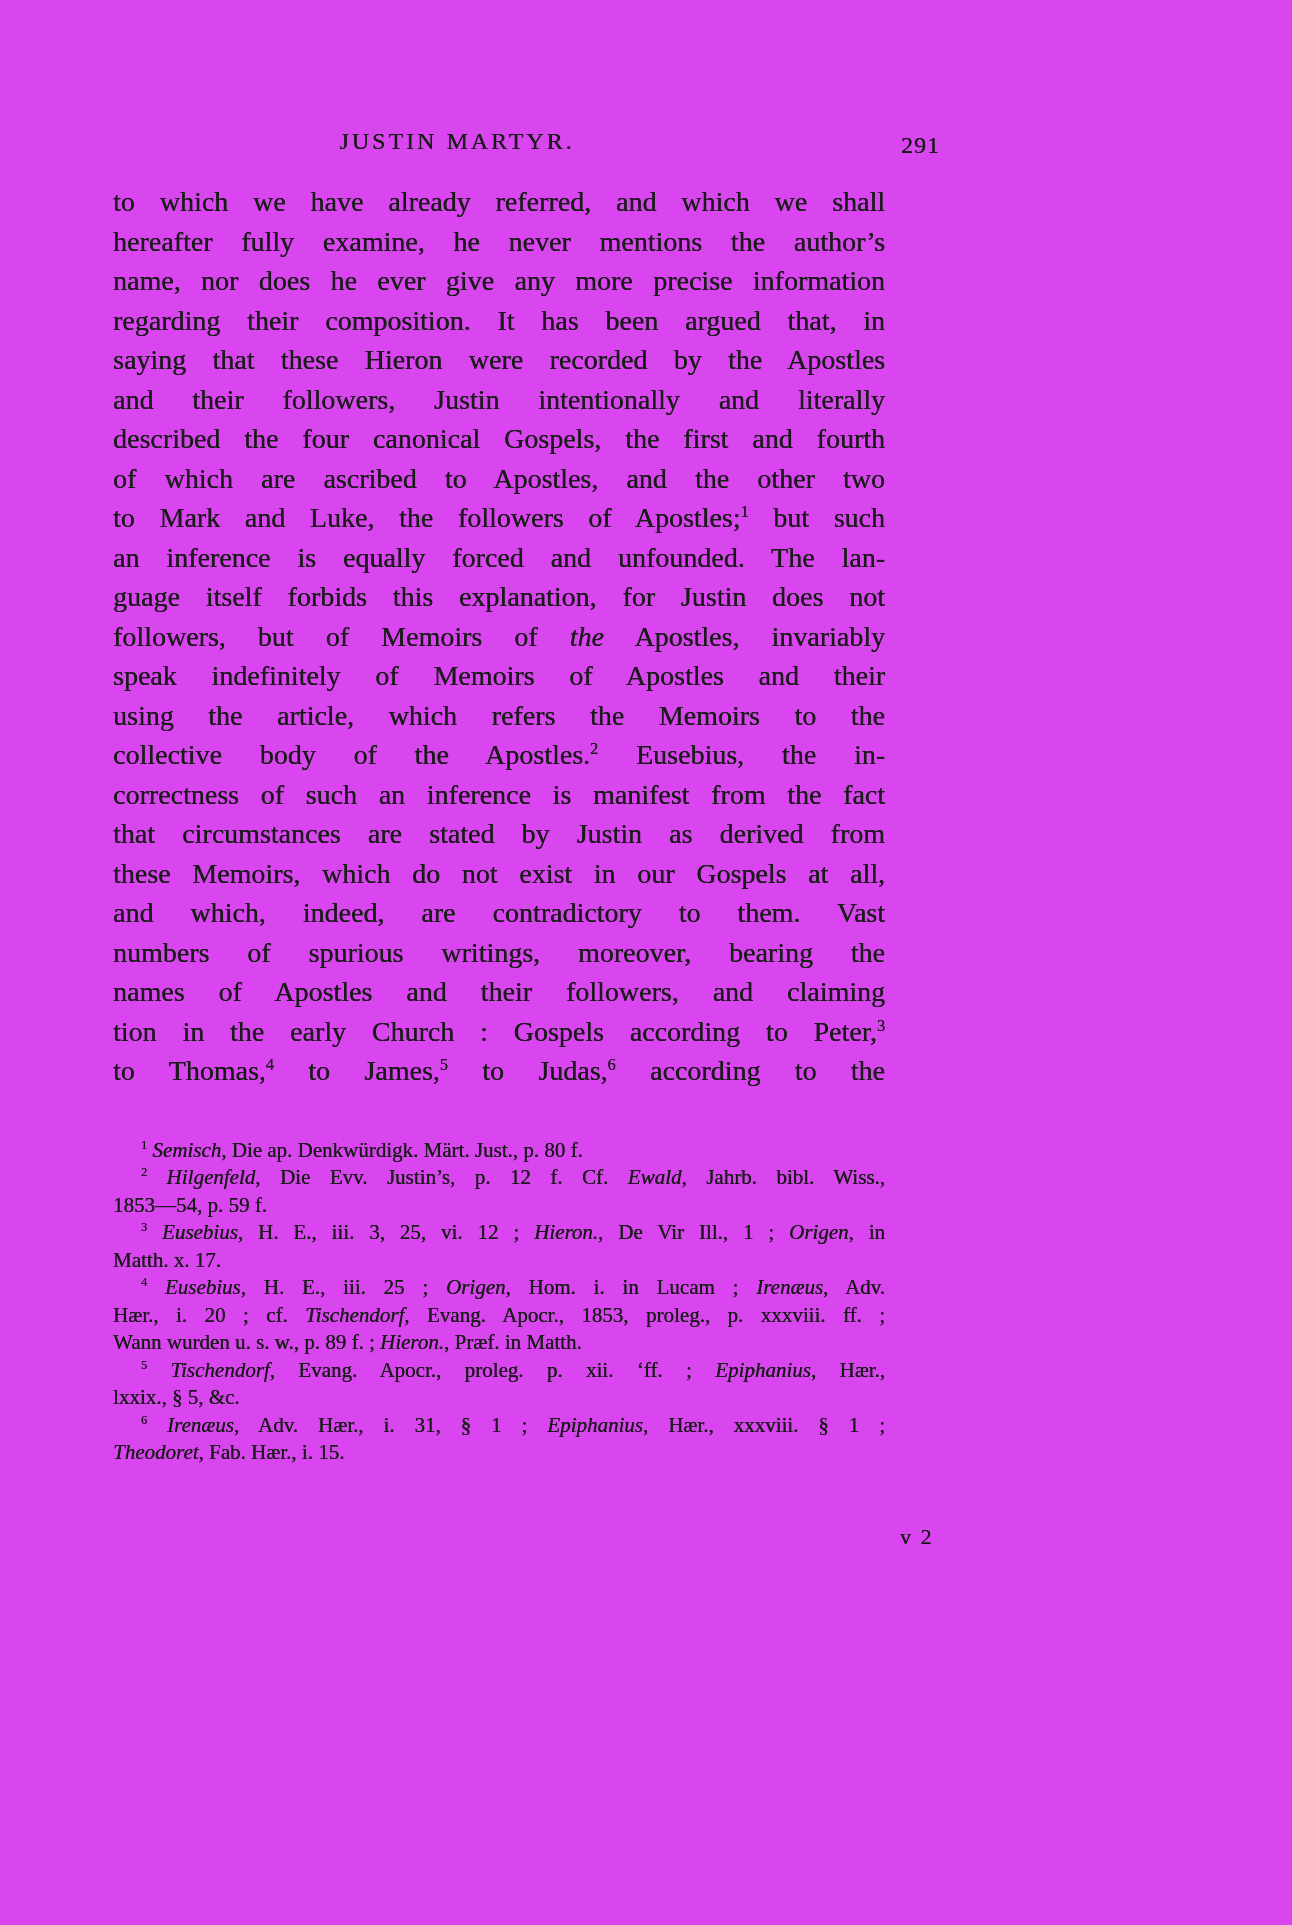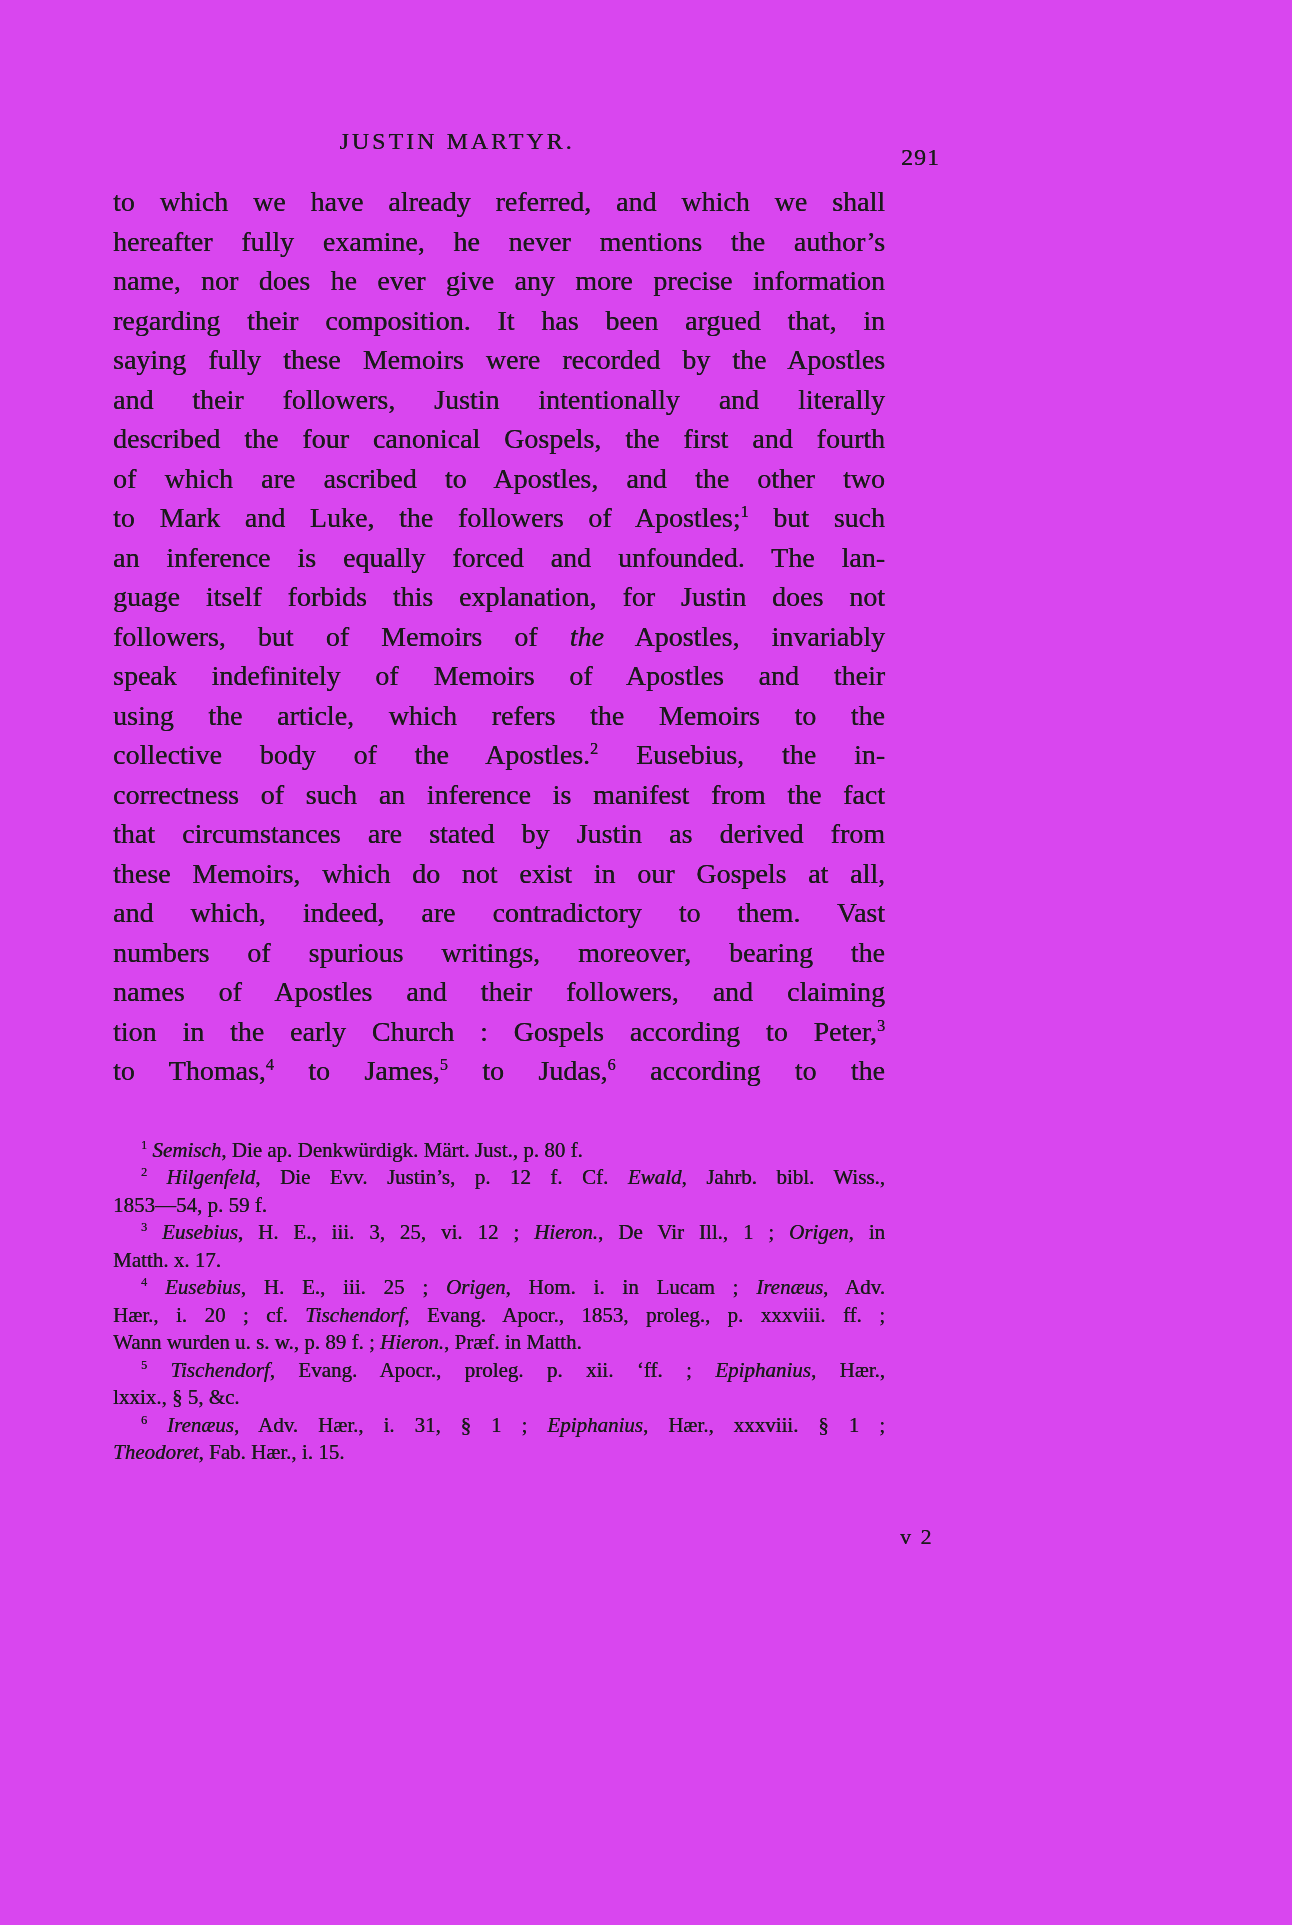--- a/index.html
+++ b/index.html
@@ -29,21 +29,21 @@
     text-align: center;
     padding-right: 84px; 
     font-size: 24px;
     letter-spacing: 3px;
     margin-bottom: 27px;
     white-space: nowrap;
   }
   .page-number {
     position: absolute;
     right: -55px;
-    top: 16px;
+    top: 4px;
     letter-spacing: 1px;
     text-align: right;
   }
   .body {
     font-size: 28px;
     line-height: 39.5px;
   }
   .bline {
     text-align: justify;
     text-align-last: justify;
@@ -81,21 +81,21 @@
     <div class="header">
       <span class="running-title">JUSTIN MARTYR.</span>
       <span class="page-number">291</span>
     </div>
 
     <div class="body">
         <div class="bline"><span class="tx">to which we have already referred, and which we shall</span></div>
         <div class="bline"><span class="tx">hereafter fully examine, he never mentions the author’s</span></div>
         <div class="bline"><span class="tx">name, nor does he ever give any more precise information</span></div>
         <div class="bline"><span class="tx">regarding their composition.  It has been argued that, in</span></div>
-        <div class="bline"><span class="tx">saying fully these Memoirs were recorded by the Apostles</span></div>
+        <div class="bline"><span class="tx">saying that these Hieron were recorded by the Apostles</span></div>
         <div class="bline"><span class="tx">and their followers, Justin intentionally and literally</span></div>
         <div class="bline"><span class="tx">described the four canonical Gospels, the first and fourth</span></div>
         <div class="bline"><span class="tx">of which are ascribed to Apostles, and the other two</span></div>
         <div class="bline"><span class="tx">to Mark and Luke, the followers of Apostles;</span><span class="sup">1</span><span class="tx"> but such</span></div>
         <div class="bline"><span class="tx">an inference is equally forced and unfounded.  The lan-</span></div>
         <div class="bline"><span class="tx">guage itself forbids this explanation, for Justin does not</span></div>
         <div class="bline"><span class="tx">followers, but of Memoirs of </span><span class="it">the</span><span class="tx"> Apostles, invariably</span></div>
         <div class="bline"><span class="tx">speak indefinitely of Memoirs of Apostles and their</span></div>
         <div class="bline"><span class="tx">using the article, which refers the Memoirs to the</span></div>
         <div class="bline"><span class="tx">collective body of the Apostles.</span><span class="sup">2</span><span class="tx">  Eusebius, the in-</span></div>

